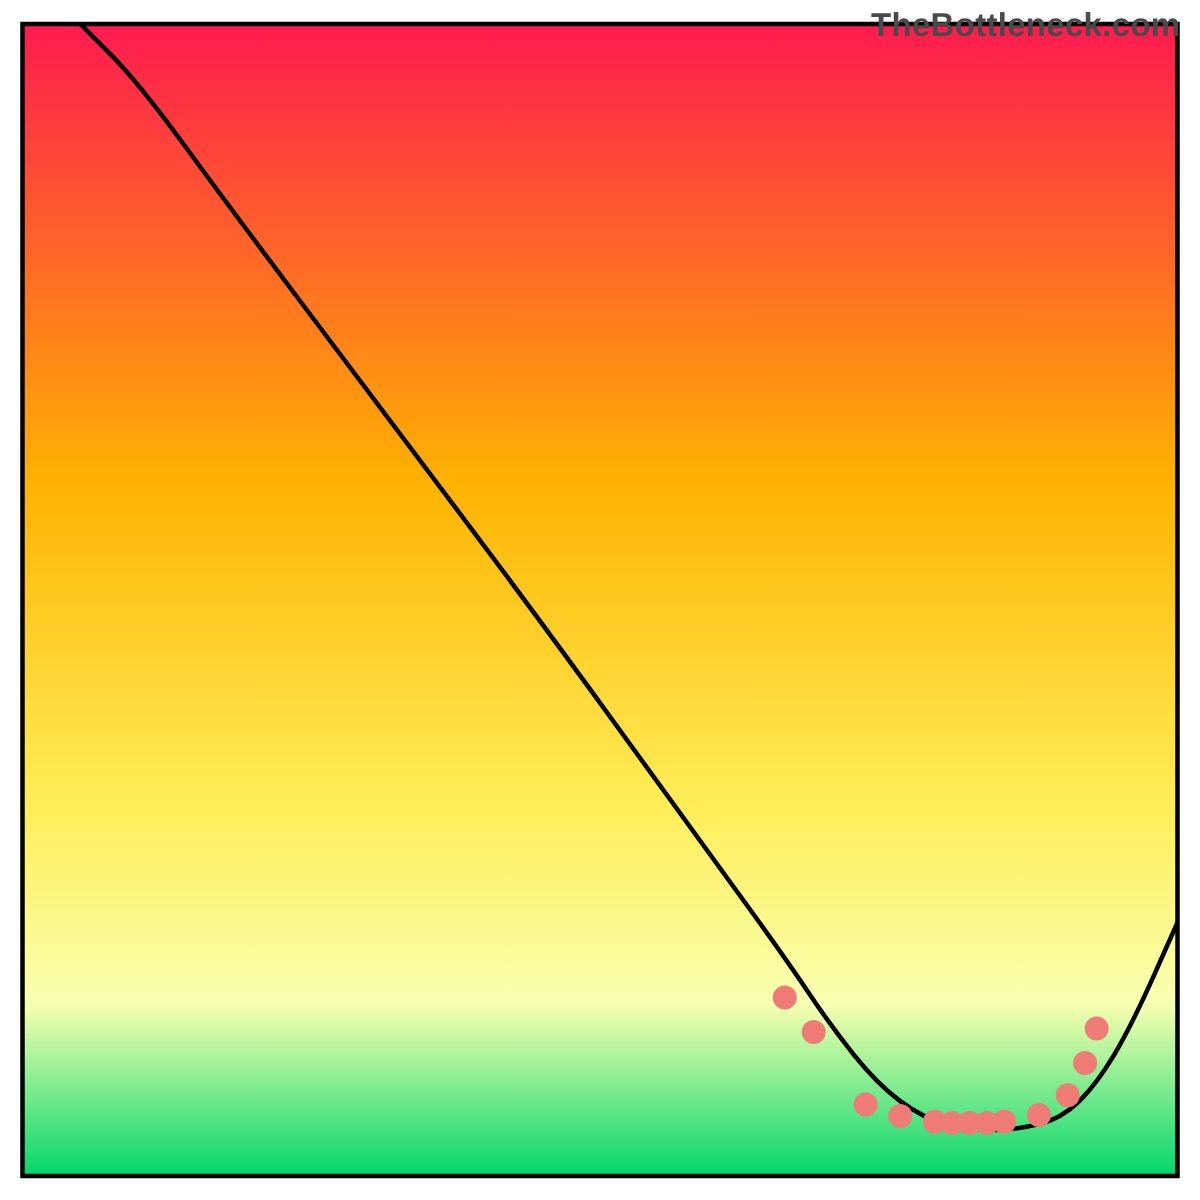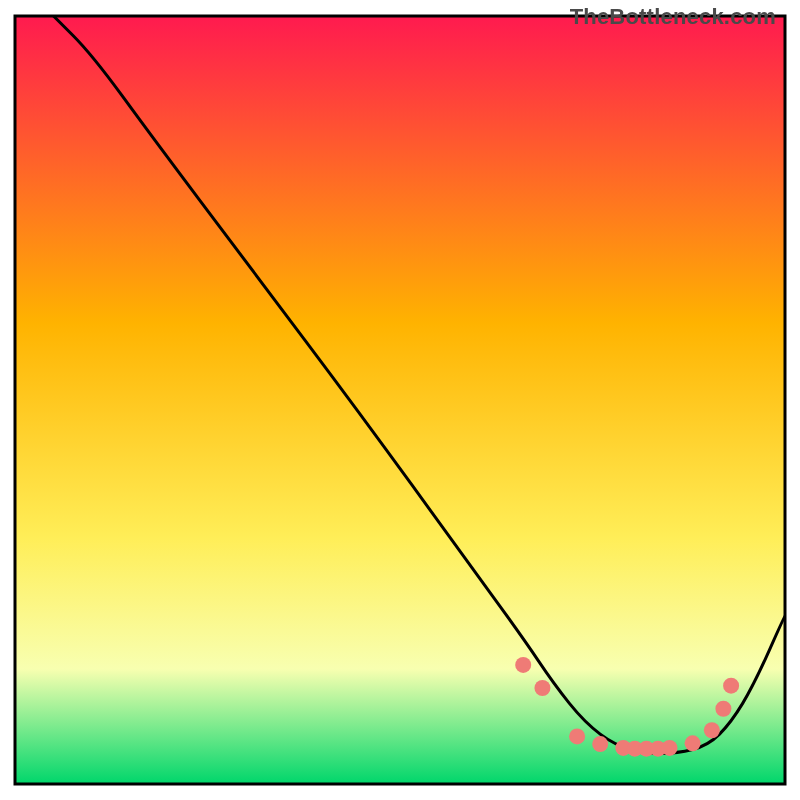--- a/index.html
+++ b/index.html
@@ -12,21 +12,21 @@
     background: #fff;
   }
   .chart-wrap {
     position: relative;
     width: 800px;
     height: 800px;
   }
   .watermark {
     position: absolute;
     top: 4px;
-    right: 24px;
+    right: 13px;
     font-size: 22px;
     font-weight: 600;
     color: #4a4a4a;
     letter-spacing: 0.2px;
     z-index: 5;
     user-select: none;
   }
   svg.plot {
     display: block;
     width: 800px;

